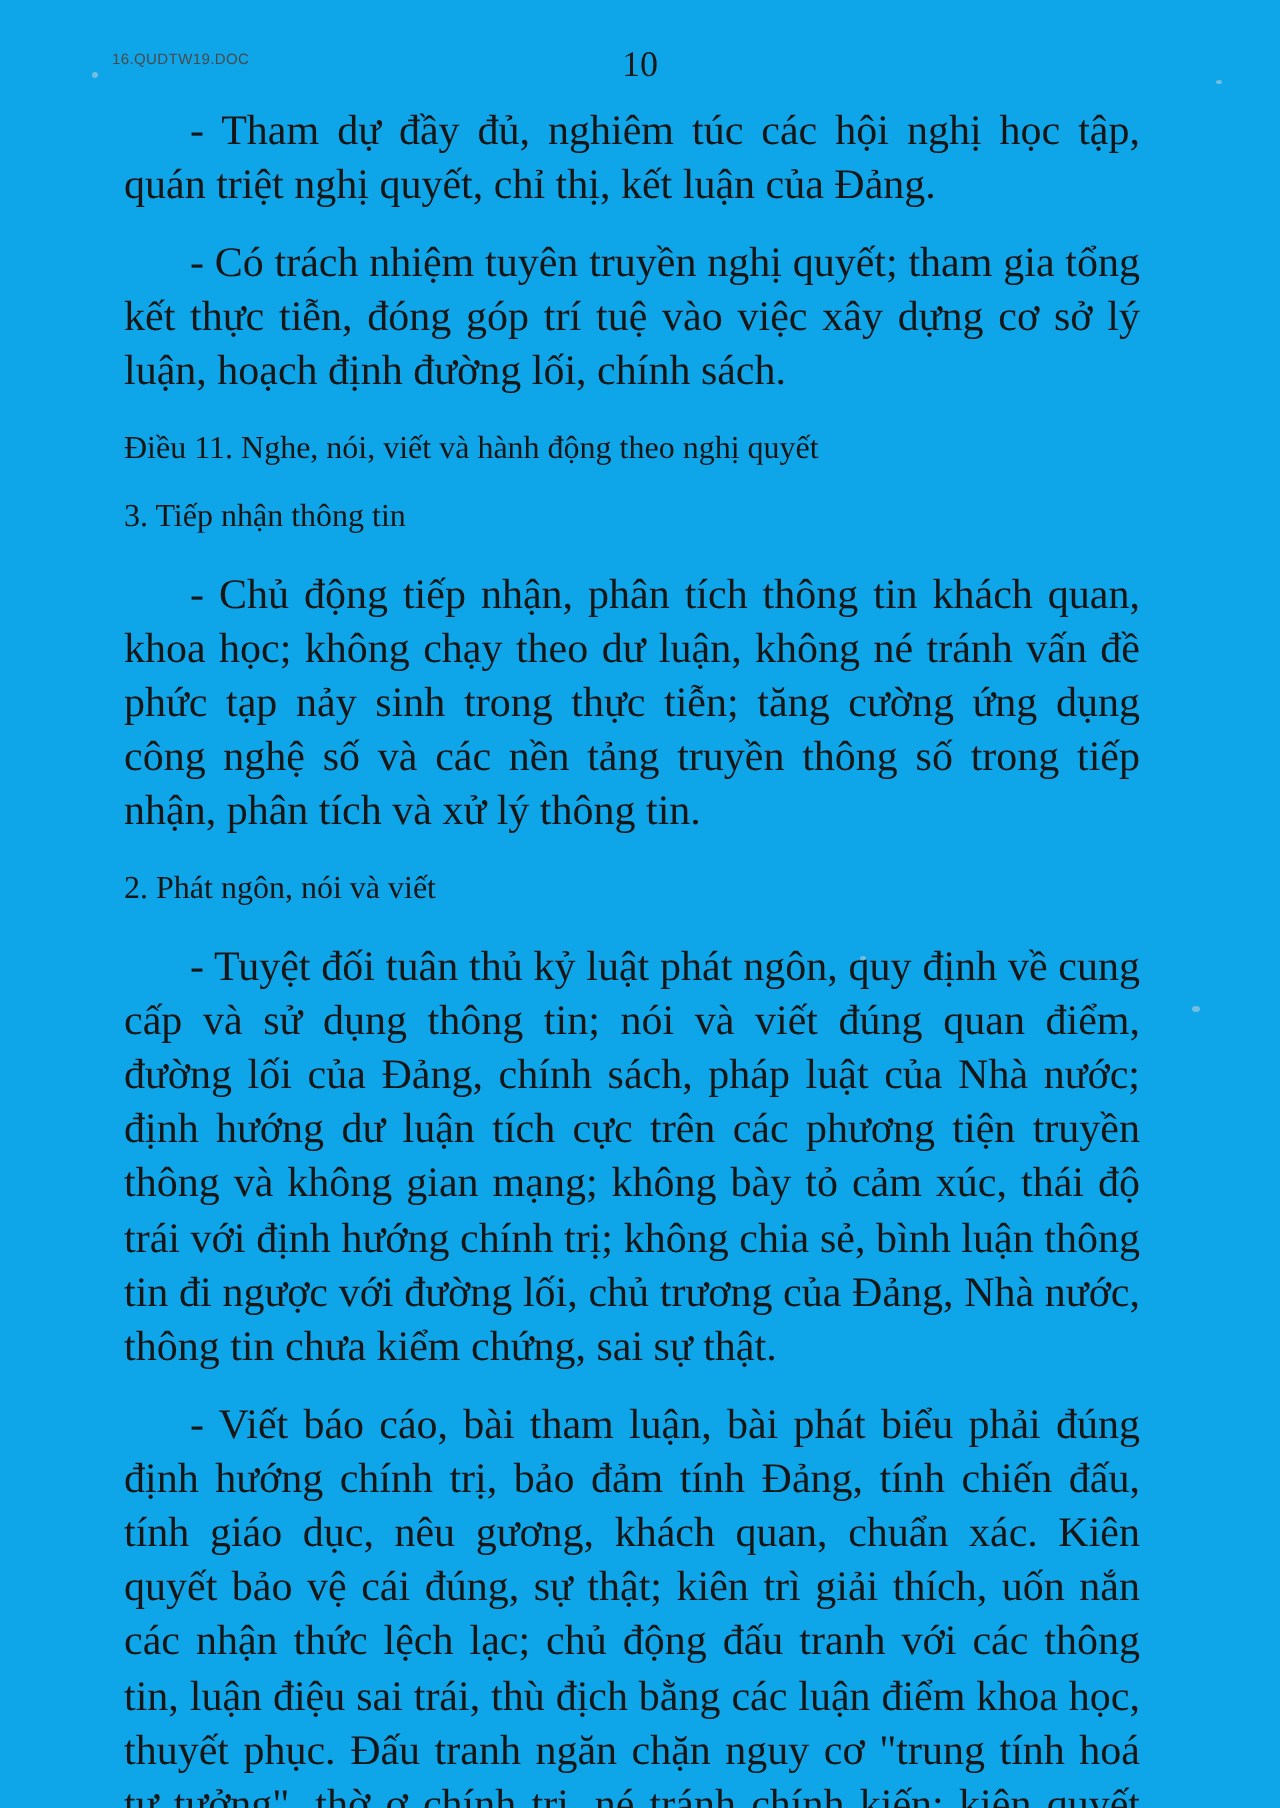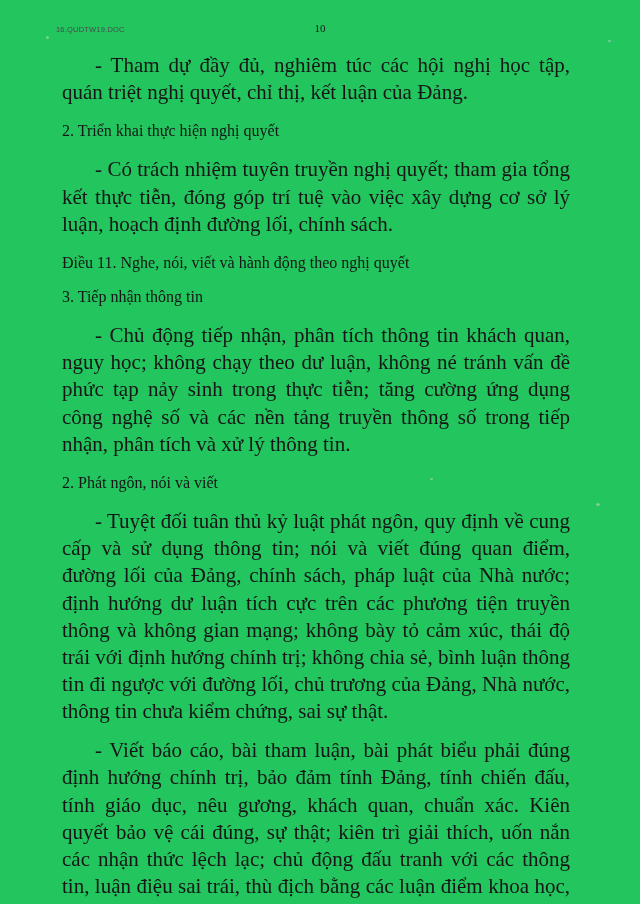--- a/index.html
+++ b/index.html
@@ -7,21 +7,21 @@
     margin: 0;
     padding: 0;
     background: #ffffff;
   }
 
   .page {
     position: relative;
     width: 640px;
     height: 904px;
     margin: 0 auto;
-    background: #22c55e;
+    background: #0ea5e9;
     overflow: hidden;
     font-family: "Liberation Serif", "DejaVu Serif", serif;
     color: #161616;
   }
 
   
   .page-header {
     position: absolute;
     top: 22px;
     left: 0;
@@ -39,21 +39,21 @@
     color: #4a4a4a;
     white-space: nowrap;
   }
 
   .page-number {
     position: absolute;
     left: 0;
     top: 0;
     width: 640px;
     text-align: center;
-    font-size: 11px;
+    font-size: 18px;
     color: #1b1b1b;
   }
 
   
   .doc-body {
     position: absolute;
     top: 52px;
     left: 62px;
     width: 508px;
   }
@@ -89,23 +89,22 @@
   <div class="speckle" style="left:596px; top:503px; width:4px; height:3px;"></div>
   <div class="speckle" style="left:430px; top:478px; width:3px; height:2px;"></div>
 
   <div class="page-header">
     <div class="doc-code">16.QUDTW19.DOC</div>
     <div class="page-number">10</div>
   </div>
 
   <div class="doc-body">
       <p class="para">- Tham dự đầy đủ, nghiêm túc các hội nghị học tập, quán triệt nghị quyết, chỉ thị, kết luận của Đảng.</p>
-      <p class="heading-num">2. Triển khai thực hiện nghị quyết</p>
       <p class="para">- Có trách nhiệm tuyên truyền nghị quyết; tham gia tổng kết thực tiễn, đóng góp trí tuệ vào việc xây dựng cơ sở lý luận, hoạch định đường lối, chính sách.</p>
       <p class="article-heading">Điều 11. Nghe, nói, viết và hành động theo nghị quyết</p>
       <p class="heading-num">3. Tiếp nhận thông tin</p>
-      <p class="para">- Chủ động tiếp nhận, phân tích thông tin khách quan, nguy học; không chạy theo dư luận, không né tránh vấn đề phức tạp nảy sinh trong thực tiễn; tăng cường ứng dụng công nghệ số và các nền tảng truyền thông số trong tiếp nhận, phân tích và xử lý thông tin.</p>
+      <p class="para">- Chủ động tiếp nhận, phân tích thông tin khách quan, khoa học; không chạy theo dư luận, không né tránh vấn đề phức tạp nảy sinh trong thực tiễn; tăng cường ứng dụng công nghệ số và các nền tảng truyền thông số trong tiếp nhận, phân tích và xử lý thông tin.</p>
       <p class="heading-num">2. Phát ngôn, nói và viết</p>
       <p class="para">- Tuyệt đối tuân thủ kỷ luật phát ngôn, quy định về cung cấp và sử dụng thông tin; nói và viết đúng quan điểm, đường lối của Đảng, chính sách, pháp luật của Nhà nước; định hướng dư luận tích cực trên các phương tiện truyền thông và không gian mạng; không bày tỏ cảm xúc, thái độ trái với định hướng chính trị; không chia sẻ, bình luận thông tin đi ngược với đường lối, chủ trương của Đảng, Nhà nước, thông tin chưa kiểm chứng, sai sự thật.</p>
       <p class="para last">- Viết báo cáo, bài tham luận, bài phát biểu phải đúng định hướng chính trị, bảo đảm tính Đảng, tính chiến đấu, tính giáo dục, nêu gương, khách quan, chuẩn xác. Kiên quyết bảo vệ cái đúng, sự thật; kiên trì giải thích, uốn nắn các nhận thức lệch lạc; chủ động đấu tranh với các thông tin, luận điệu sai trái, thù địch bằng các luận điểm khoa học, thuyết phục. Đấu tranh ngăn chặn nguy cơ "trung tính hoá tư tưởng", thờ ơ chính trị, né tránh chính kiến; kiên quyết chống các biểu hiện dân chủ cực đoan, dân tuý, lợi dụng diễn đàn để phục vụ lợi ích riêng.</p>
     </div>
 
 </div>
 
 </body></html>

